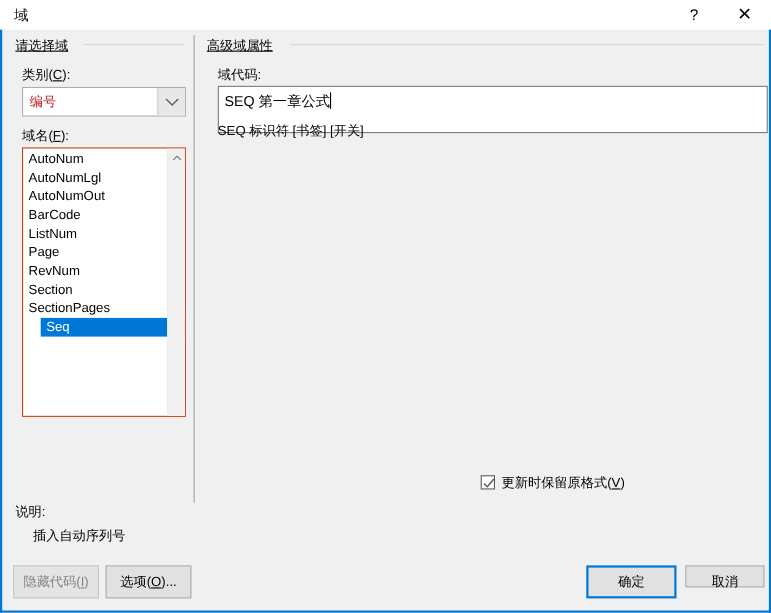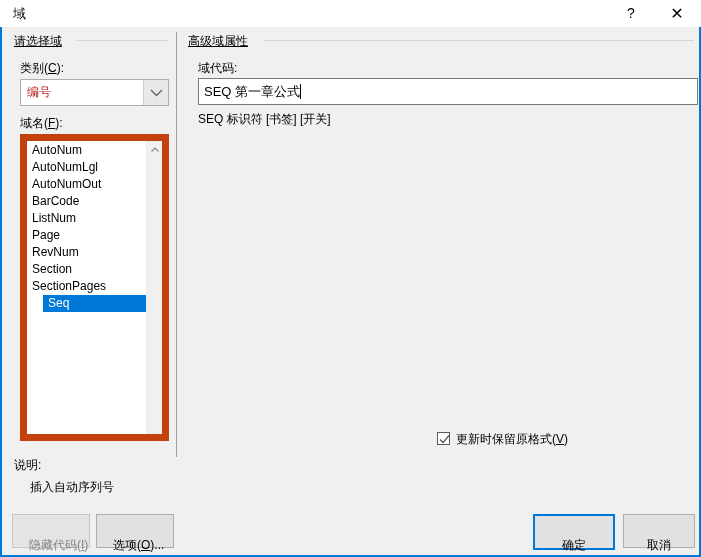--- a/index.html
+++ b/index.html
@@ -134,24 +134,24 @@
     box-sizing: border-box;
   }
   #category-arrow svg { position:absolute; left:6px; top:9px; }
 
   
   #fieldname-list {
     position: absolute;
     left: 18px;
     top: 134px;
     width: 149px;
-    height: 307px;
-    box-sizing: border-box;
-    background: #ffffff;
-    border: 7px solid #c2410c;
+    height: 245px;
+    box-sizing: border-box;
+    background: #ffffff;
+    border: 1px solid #c2410c;
     overflow: hidden;
   }
   #list-inner {
     position: absolute;
     left: 0; top: 1px;
     width: 131px;
   }
   .list-item {
     height: 17px;
     line-height: 17px;
@@ -192,21 +192,21 @@
     height: 268px;
     background: #f0f0f0;
   }
 
   
   #fieldcode-input {
     position: absolute;
     left: 196px;
     top: 78px;
     width: 500px;
-    height: 27px;
+    height: 43px;
     box-sizing: border-box;
     background: #ffffff;
     border: 1px solid #7a7a7a;
   }
   #fieldcode-value {
     position: absolute;
     left: 5px;
     top: 5px;
     font-size: 13px;
     color: #000000;
@@ -279,21 +279,21 @@
   .btn {
     position: absolute;
     box-sizing: border-box;
     background: #e1e1e1;
     border: 1px solid #adadad;
     font-family: "Liberation Sans", "DejaVu Sans", sans-serif;
     font-size: 12px;
     color: #000000;
     text-align: center;
     cursor: default;
-    padding: 16px;
+    padding: 0;
     line-height: 28px;
     white-space: nowrap;
   }
   .btn.disabled {
     color: #838383;
     background: #e4e4e4;
     border-color: #c6c6c6;
   }
   .btn.default {
     border: 2px solid #0078d7;

